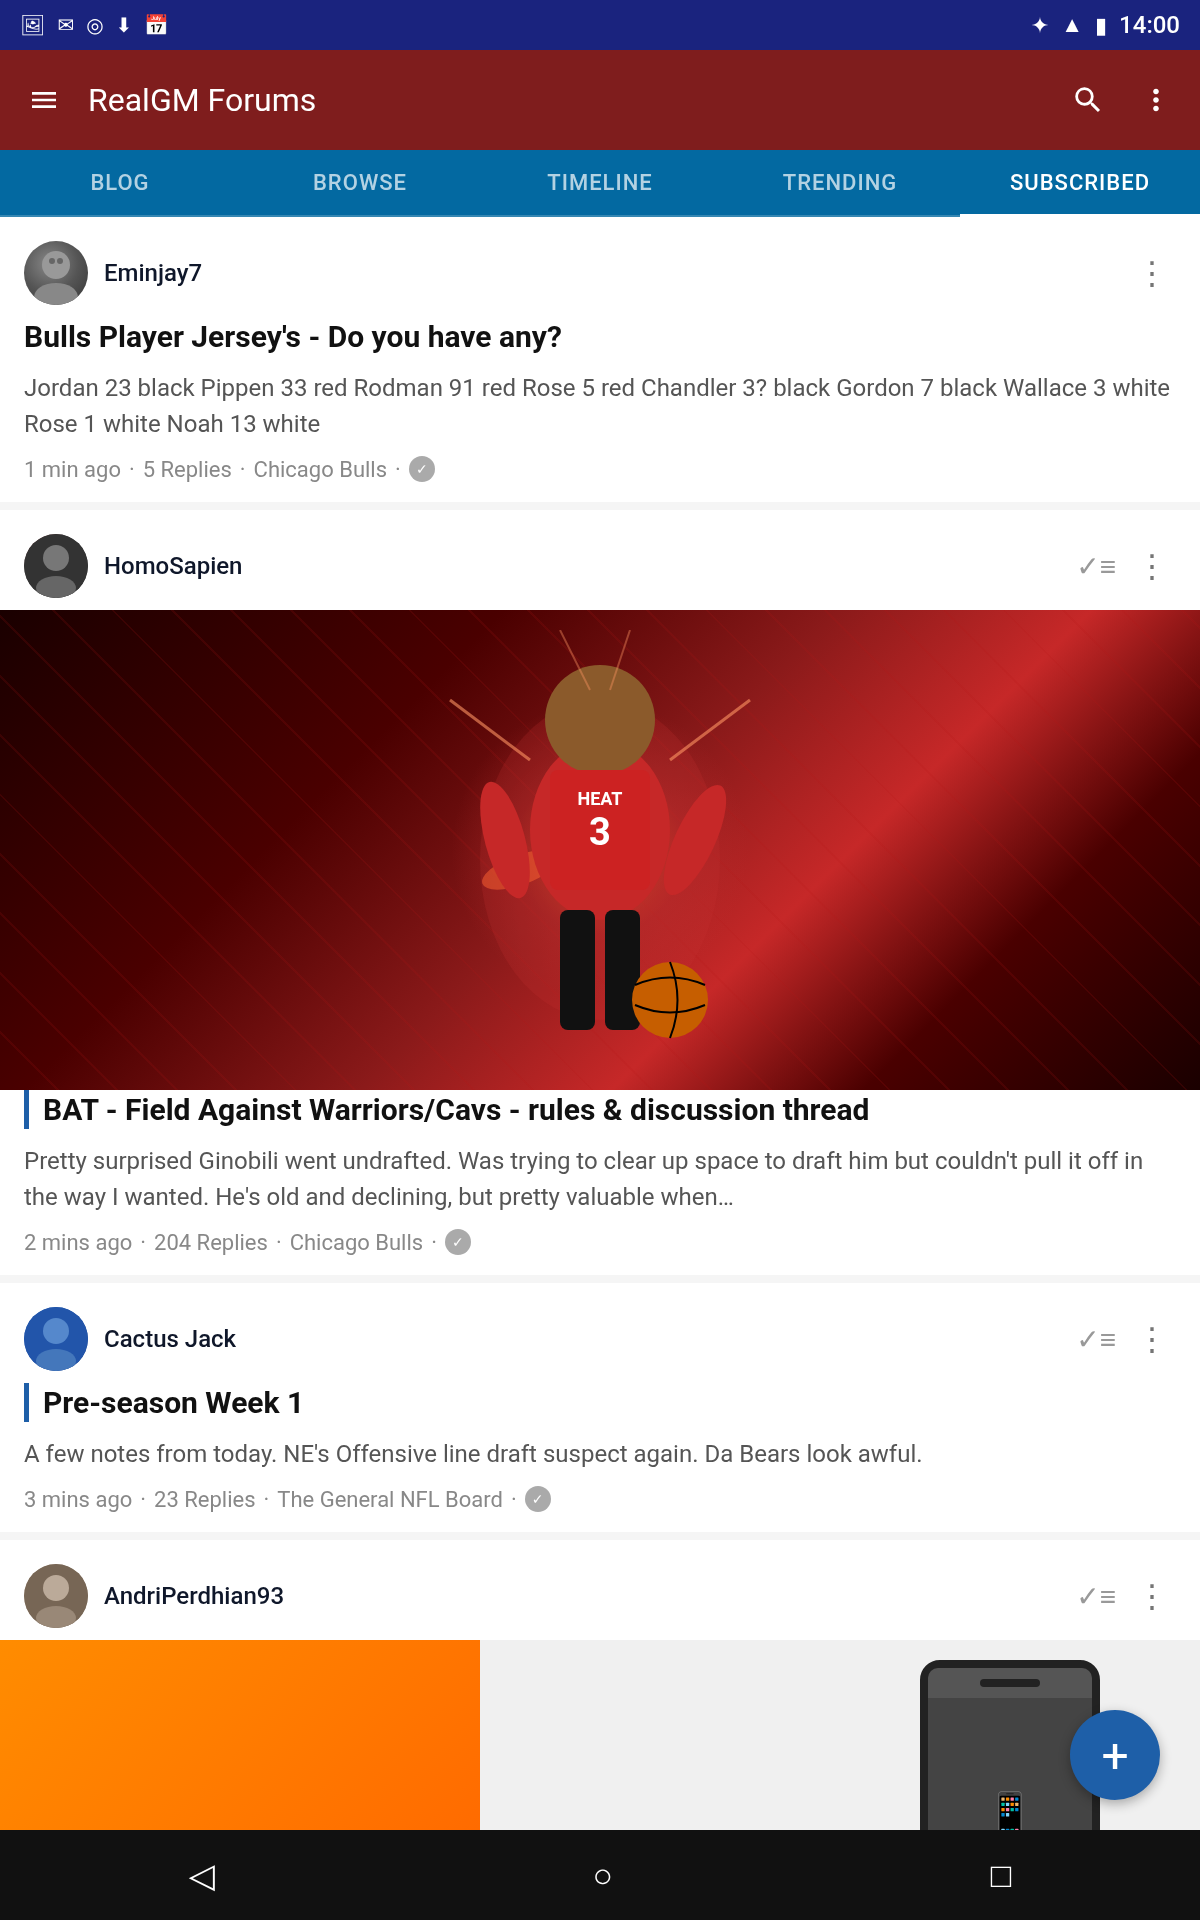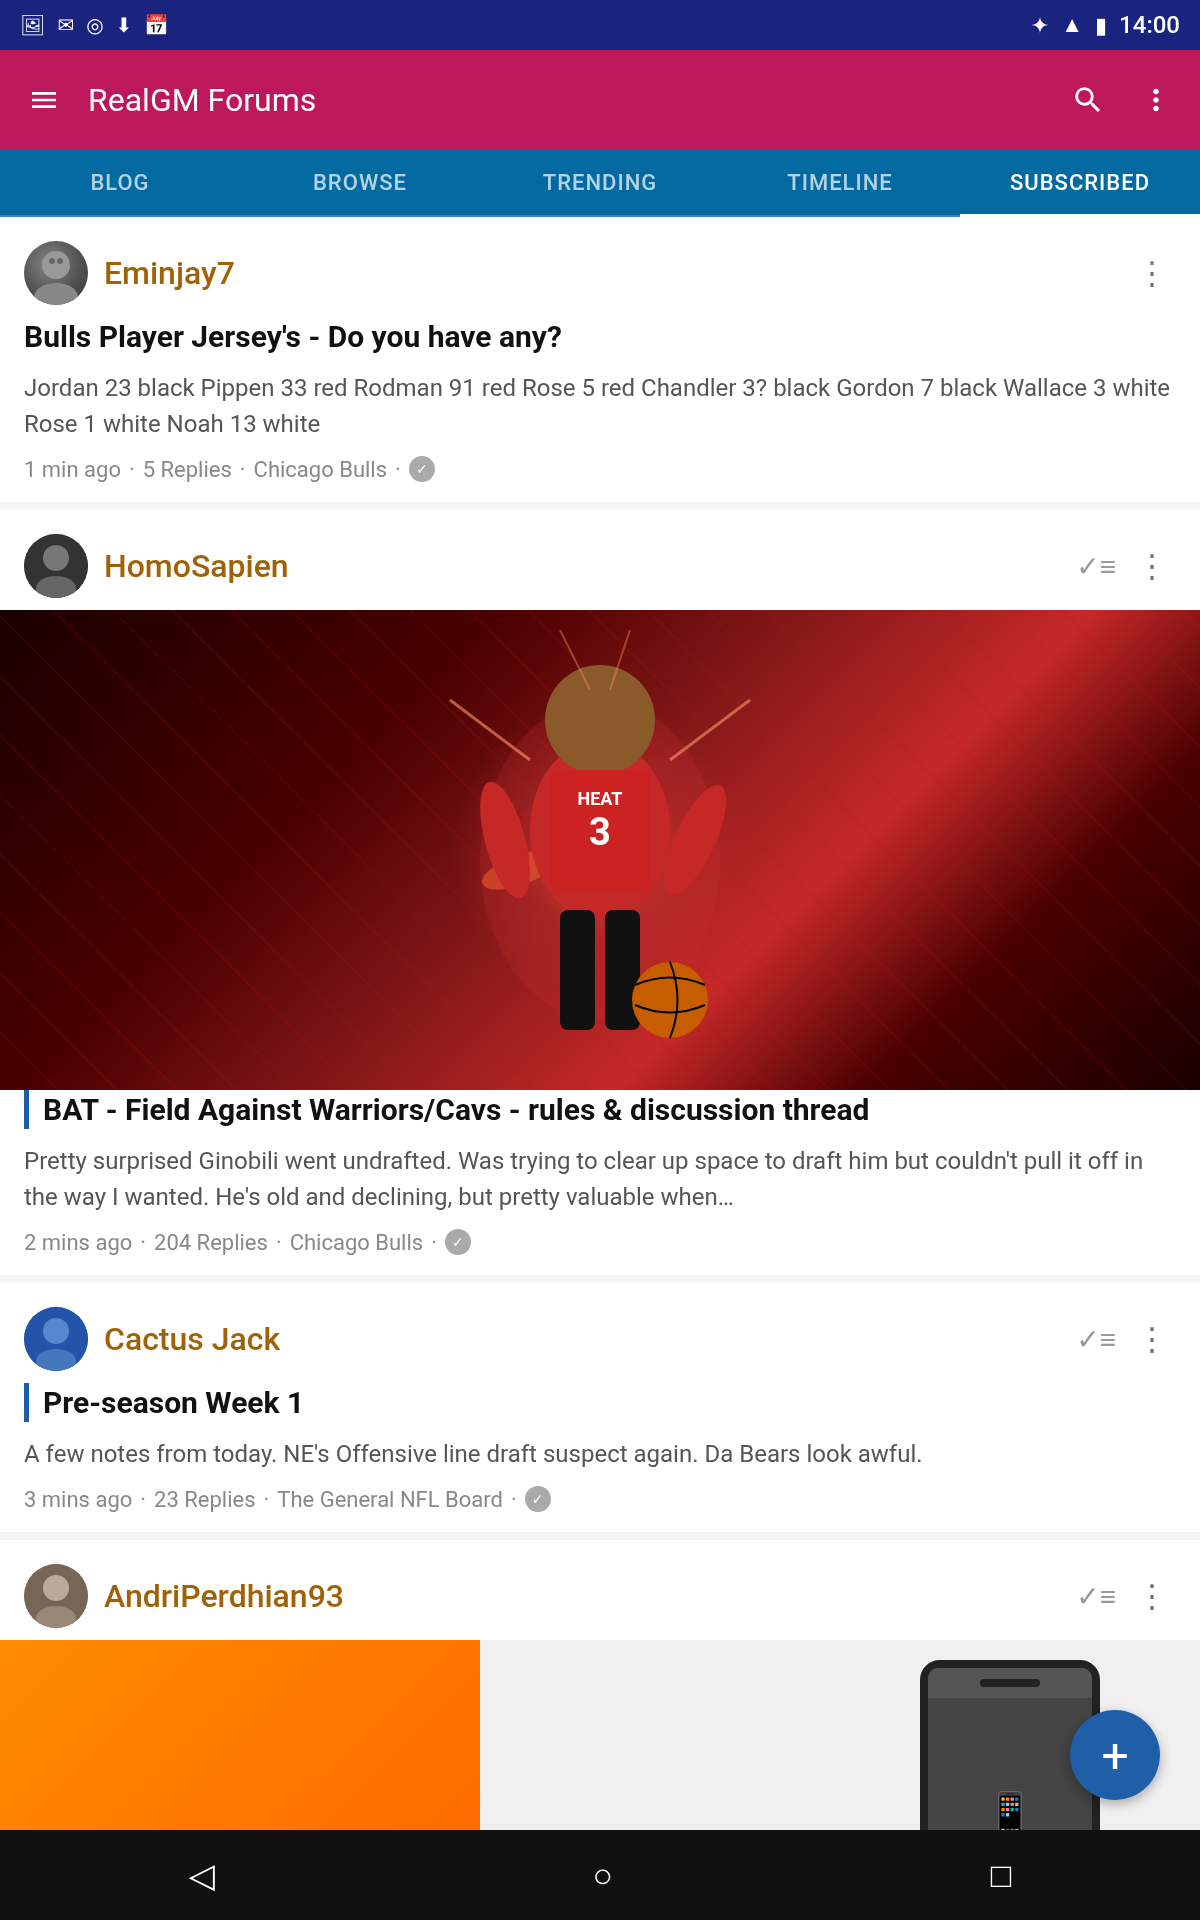--- a/index.html
+++ b/index.html
@@ -30,21 +30,21 @@
       display: flex;
       align-items: center;
       gap: 12px;
       color: white;
       font-size: 22px;
       font-weight: 500;
     }
 
     
     .app-bar {
-      background: #be185d;
+      background: #7f1d1d;
       height: 100px;
       display: flex;
       align-items: center;
       padding: 0 20px;
       gap: 20px;
     }
     .app-bar-title {
       color: white;
       font-size: 32px;
       font-weight: 400;
@@ -120,22 +120,22 @@
       flex-shrink: 0;
       overflow: hidden;
       display: flex;
       align-items: center;
       justify-content: center;
       font-size: 26px;
       font-weight: bold;
       color: white;
     }
     .post-username {
-      color: #a16207;
-      font-size: 32px;
+      color: #0f172a;
+      font-size: 24px;
       font-weight: 500;
       flex: 1;
     }
     .post-menu {
       color: #757575;
       font-size: 32px;
       cursor: pointer;
       padding: 8px;
     }
     .post-actions {
@@ -343,22 +343,22 @@
       <svg width="34" height="34" viewBox="0 0 24 24" fill="white">
         <path d="M12 8c1.1 0 2-.9 2-2s-.9-2-2-2-2 .9-2 2 .9 2 2 2zm0 2c-1.1 0-2 .9-2 2s.9 2 2 2 2-.9 2-2-.9-2-2-2zm0 6c-1.1 0-2 .9-2 2s.9 2 2 2 2-.9 2-2-.9-2-2-2z"></path>
       </svg>
     </div>
   </div>
 </div>
 
 <div class="tab-bar">
   <div class="tab-item">BLOG</div>
   <div class="tab-item">BROWSE</div>
+  <div class="tab-item">TIMELINE</div>
   <div class="tab-item">TRENDING</div>
-  <div class="tab-item">TIMELINE</div>
   <div class="tab-item active">SUBSCRIBED</div>
 </div>
 
 <div class="feed">
 
   <div class="post-card">
     <div class="post-header">
       <div class="avatar avatar-eminjay">
         <svg viewBox="0 0 64 64" width="64" height="64">
           <circle cx="32" cy="24" r="14" fill="#999"></circle>

